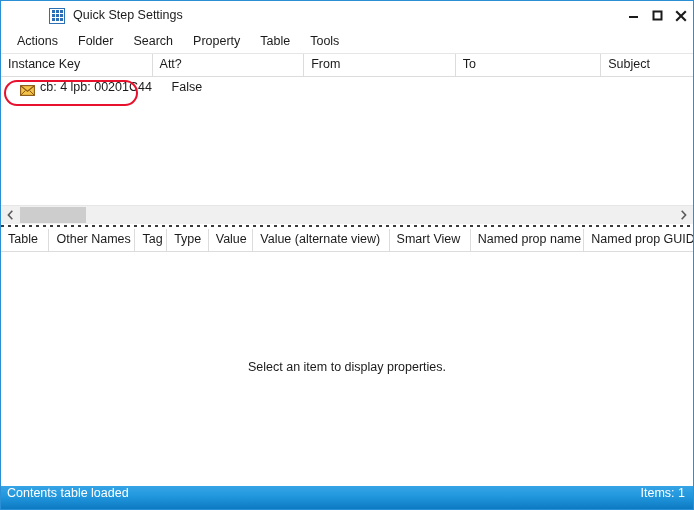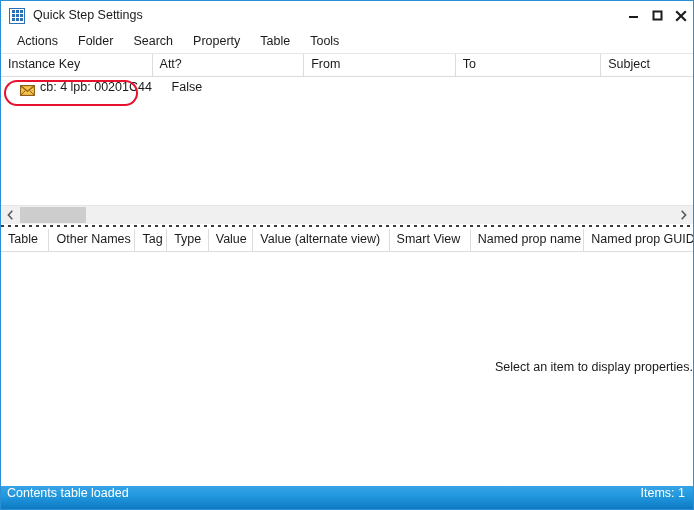--- a/index.html
+++ b/index.html
@@ -24,20 +24,21 @@
   }
 
   
   .titlebar {
     height: 29px;
     flex: 0 0 29px;
     display: flex;
     align-items: center;
     background: #ffffff;
     position: relative;
+    margin-left: 40px;
   }
   .app-icon {
     width: 16px;
     height: 16px;
     margin-left: 8px;
     margin-right: 8px;
     position: relative;
     flex: 0 0 16px;
   }
   .app-icon .frame {
@@ -235,21 +236,21 @@
   .prop-body {
     flex: 1 1 auto;
     position: relative;
     background: #ffffff;
   }
   .empty-msg {
     position: absolute;
     left: 0;
     right: 0;
     top: 108px;
-    text-align: right;
+    text-align: center;
     font-size: 12.5px;
     color: #1b1b1b;
   }
 
   
   .statusbar {
     height: 23px;
     flex: 0 0 23px;
     background: linear-gradient(to bottom, #36a4e6 0%, #2197dd 45%, #0d7ac2 100%);
     display: flex;

